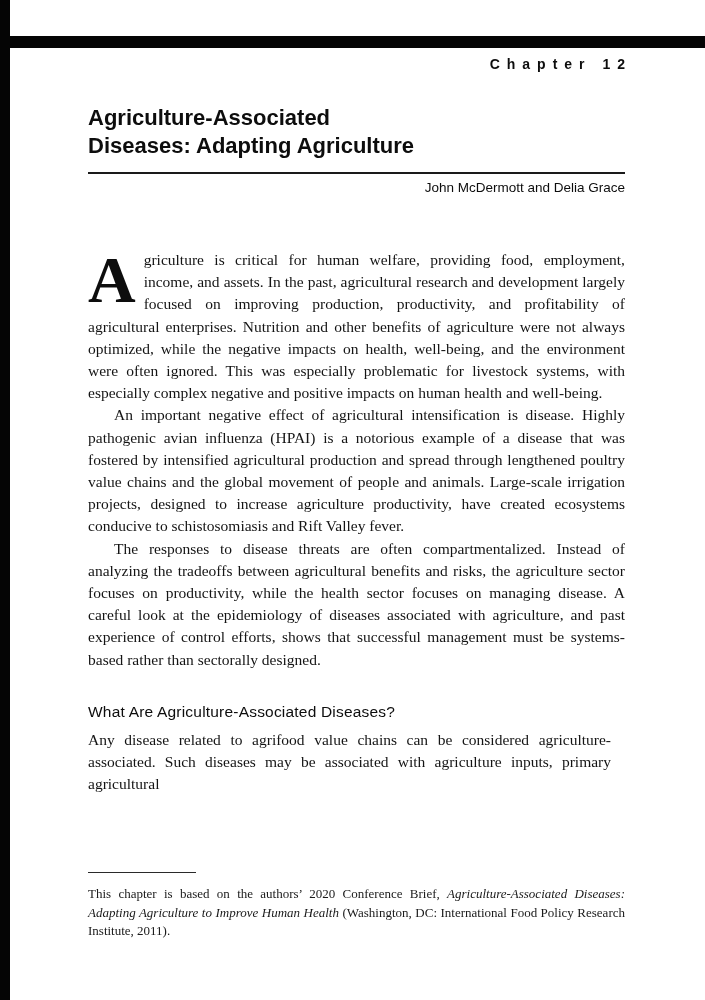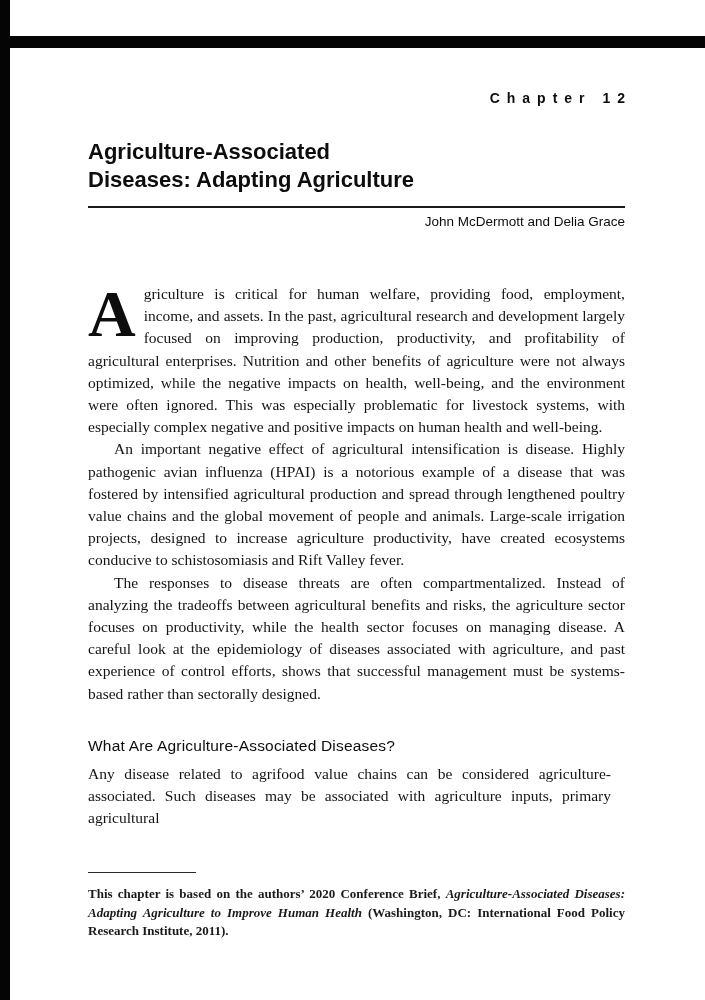--- a/index.html
+++ b/index.html
@@ -32,21 +32,21 @@
     height: 12px;
     background: #050505;
   }
   .content {
     position: absolute;
     left: 88px;
     top: 0;
     width: 537px;
   }
   .chapter-label {
-    margin-top: 90px;
+    margin-top: 56px;
     text-align: right;
     font-family: "Liberation Sans", sans-serif;
     font-weight: bold;
     font-size: 14px;
     letter-spacing: 7px;
     margin-right: -7px;
     color: #0d0d0d;
   }
   .chapter-title {
     margin: 32px 0 0 0;
@@ -101,21 +101,20 @@
     margin: 8px 14px 0 0;
     font-size: 15.5px;
     line-height: 22.2px;
     text-align: justify;
   }
   .footnote {
     position: absolute;
     left: 0;
     top: 872px;
     width: 537px;
-    font-weight: bold;
   }
   .footnote-rule {
     width: 108px;
     border: none;
     border-top: 1.5px solid #2a2a2a;
     margin: 0 0 12px 0;
   }
   .footnote p {
     margin: 0;
     font-size: 13px;

